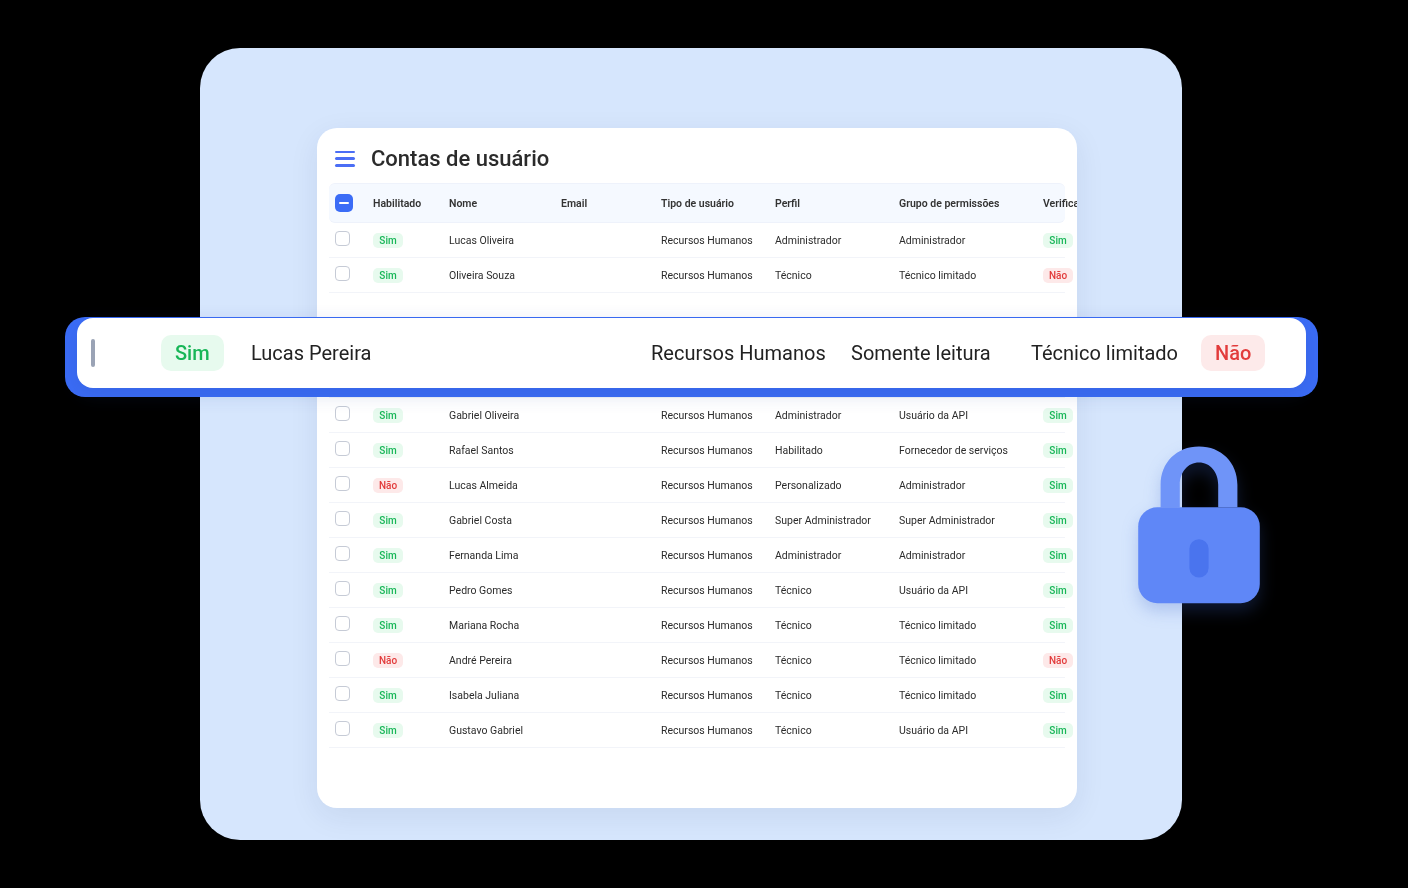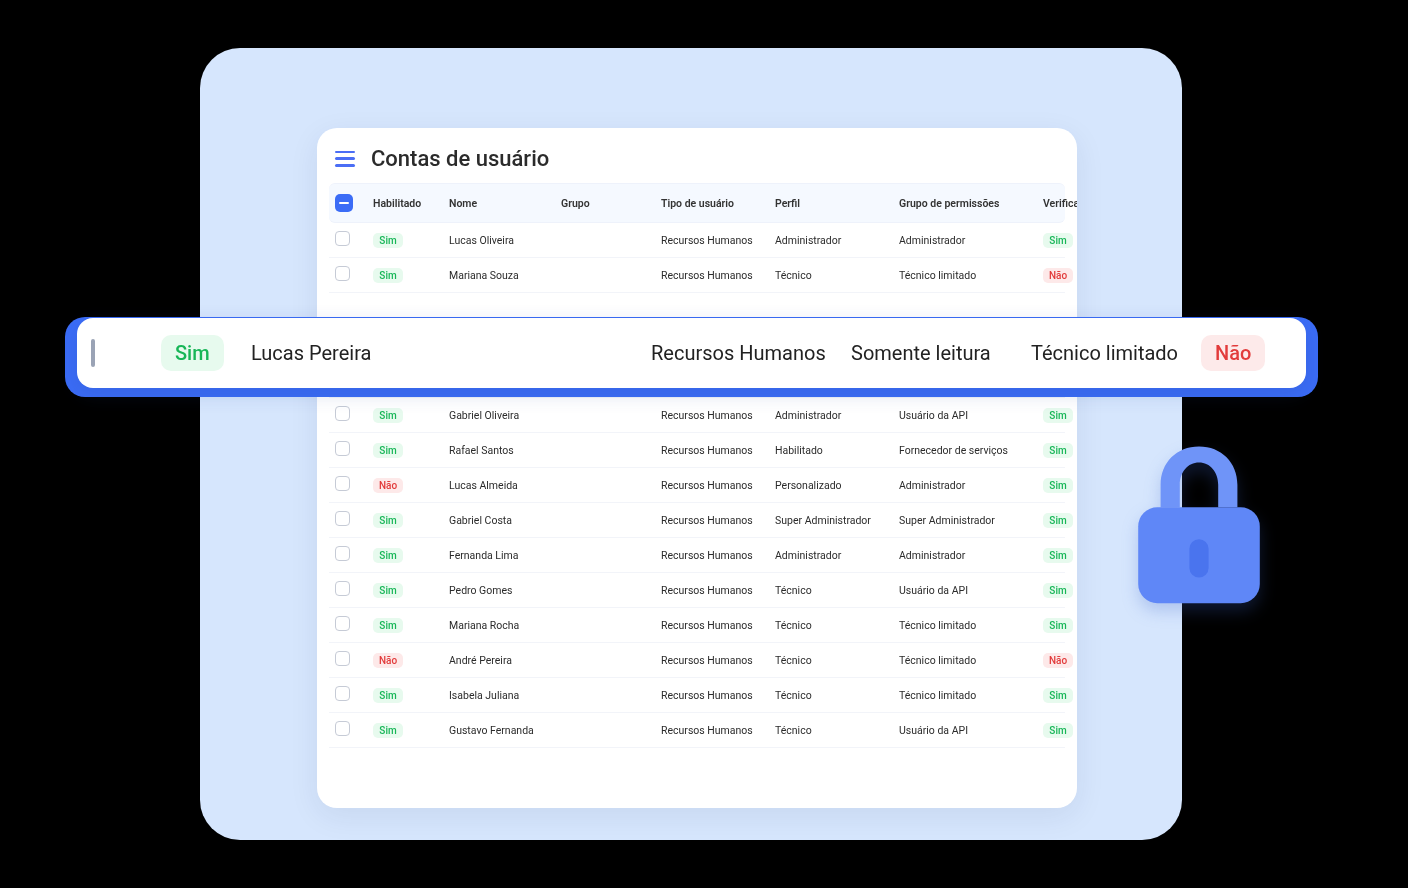--- a/index.html
+++ b/index.html
@@ -139,41 +139,41 @@
 
     <div class="table-wrap">
       <div class="thead">
         <div>
             <span class="th-check">
               <span class="dash"></span>
             </span>
           </div>
         <div class="th">Habilitado</div>
         <div class="th">Nome</div>
-        <div class="th">Grupo</div>
+        <div class="th">Email</div>
         <div class="th">Tipo de usuário</div>
         <div class="th">Perfil</div>
         <div class="th">Grupo de permissões</div>
         <div class="th">Verificado</div>
       </div>
       <div id="table-body">
           <div class="trow">
             <div><span class="cb"></span></div>
             <div><span class="badge sim">Sim</span></div>
             <div class="cell">Lucas Oliveira</div>
             <div><span class="pill"></span></div>
             <div class="cell">Recursos Humanos</div>
             <div class="cell">Administrador</div>
             <div class="cell">Administrador</div>
             <div><span class="badge sim">Sim</span></div>
           </div>
           <div class="trow">
             <div><span class="cb"></span></div>
             <div><span class="badge sim">Sim</span></div>
-            <div class="cell">Mariana Souza</div>
+            <div class="cell">Oliveira Souza</div>
             <div><span class="pill"></span></div>
             <div class="cell">Recursos Humanos</div>
             <div class="cell">Técnico</div>
             <div class="cell">Técnico limitado</div>
             <div><span class="badge nao">Não</span></div>
           </div>
           <div style="height: 70px;"></div>
           <div class="trow selected">
             <div><span class="cb"></span></div>
             <div><span class="badge sim">Sim</span></div>
@@ -270,21 +270,21 @@
             <div class="cell">Isabela Juliana</div>
             <div><span class="pill"></span></div>
             <div class="cell">Recursos Humanos</div>
             <div class="cell">Técnico</div>
             <div class="cell">Técnico limitado</div>
             <div><span class="badge sim">Sim</span></div>
           </div>
           <div class="trow">
             <div><span class="cb"></span></div>
             <div><span class="badge sim">Sim</span></div>
-            <div class="cell">Gustavo Fernanda</div>
+            <div class="cell">Gustavo Gabriel</div>
             <div><span class="pill"></span></div>
             <div class="cell">Recursos Humanos</div>
             <div class="cell">Técnico</div>
             <div class="cell">Usuário da API</div>
             <div><span class="badge sim">Sim</span></div>
           </div>
         </div>
     </div>
   </div>
 

